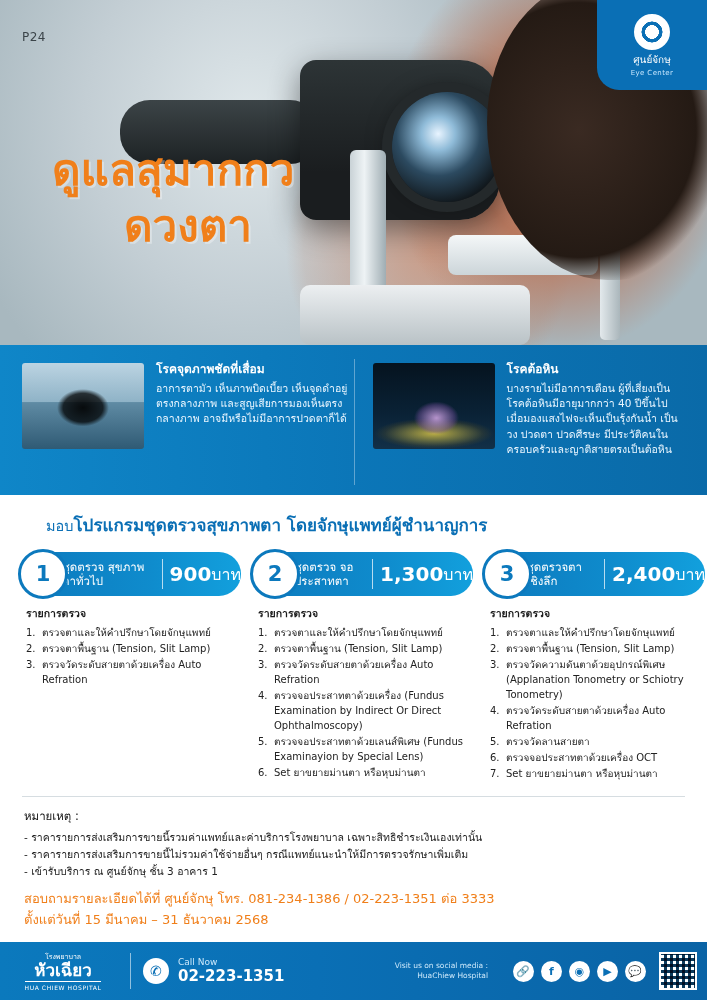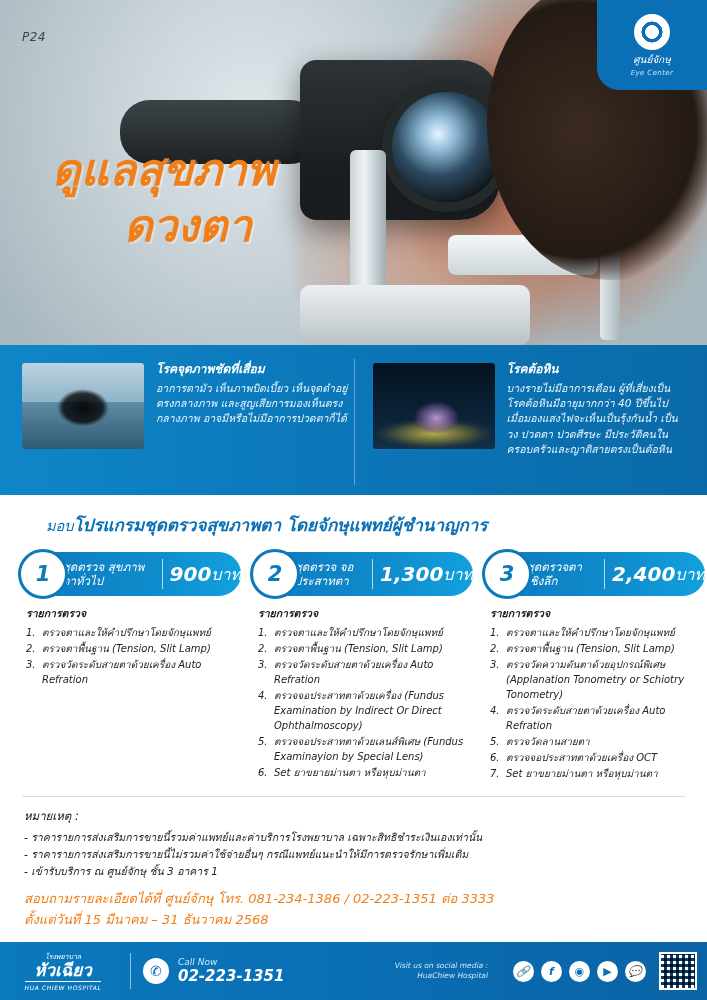--- a/index.html
+++ b/index.html
@@ -3,21 +3,21 @@
 <meta charset="utf-8">
 <style>
   * { box-sizing: border-box; margin: 0; padding: 0; }
   body {
     width: 707px; height: 1000px;
     font-family: "DejaVu Sans", "Liberation Sans", sans-serif;
     background: #ffffff;
     overflow: hidden;
     position: relative;
   }
-  .page { position: relative; width: 707px; height: 1000px; background:#fff;font-style:italic; }
+  .page { position: relative; width: 707px; height: 1000px; background:#fff; }
 
   
   .hero {
     position: relative;
     height: 345px;
     background: linear-gradient(100deg,#e9edf0 0%, #dfe5e9 25%, #cfd9dd 45%, #b8c6cb 60%, #9fb1b8 75%, #8fa4ad 100%);
     overflow: hidden;
   }
   .hero-photo {
     position:absolute; inset:0;
@@ -213,21 +213,21 @@
 
     <div class="page-num">P24</div>
 
     <div class="logo-badge">
       <div class="logo-eye"></div>
       <div class="logo-th">ศูนย์จักษุ</div>
       <div class="logo-en">Eye Center</div>
     </div>
 
     <div class="hero-title">
-      <span>ดูแลสุขภาพ</span>
+      <span>ดูแลสุมากกว</span>
       <span class="l2">ดวงตา</span>
     </div>
   </div>
 
   <div class="band">
     <div class="col">
       <div class="band-img img-amd"></div>
       <div class="band-txt">
         <div class="band-h">โรคจุดภาพชัดที่เสื่อม</div>
         <div class="band-p">อาการตามัว เห็นภาพบิดเบี้ยว เห็นจุดดำอยู่ตรงกลางภาพ และสูญเสียการมองเห็นตรงกลางภาพ อาจมีหรือไม่มีอาการปวดตาก็ได้</div>

